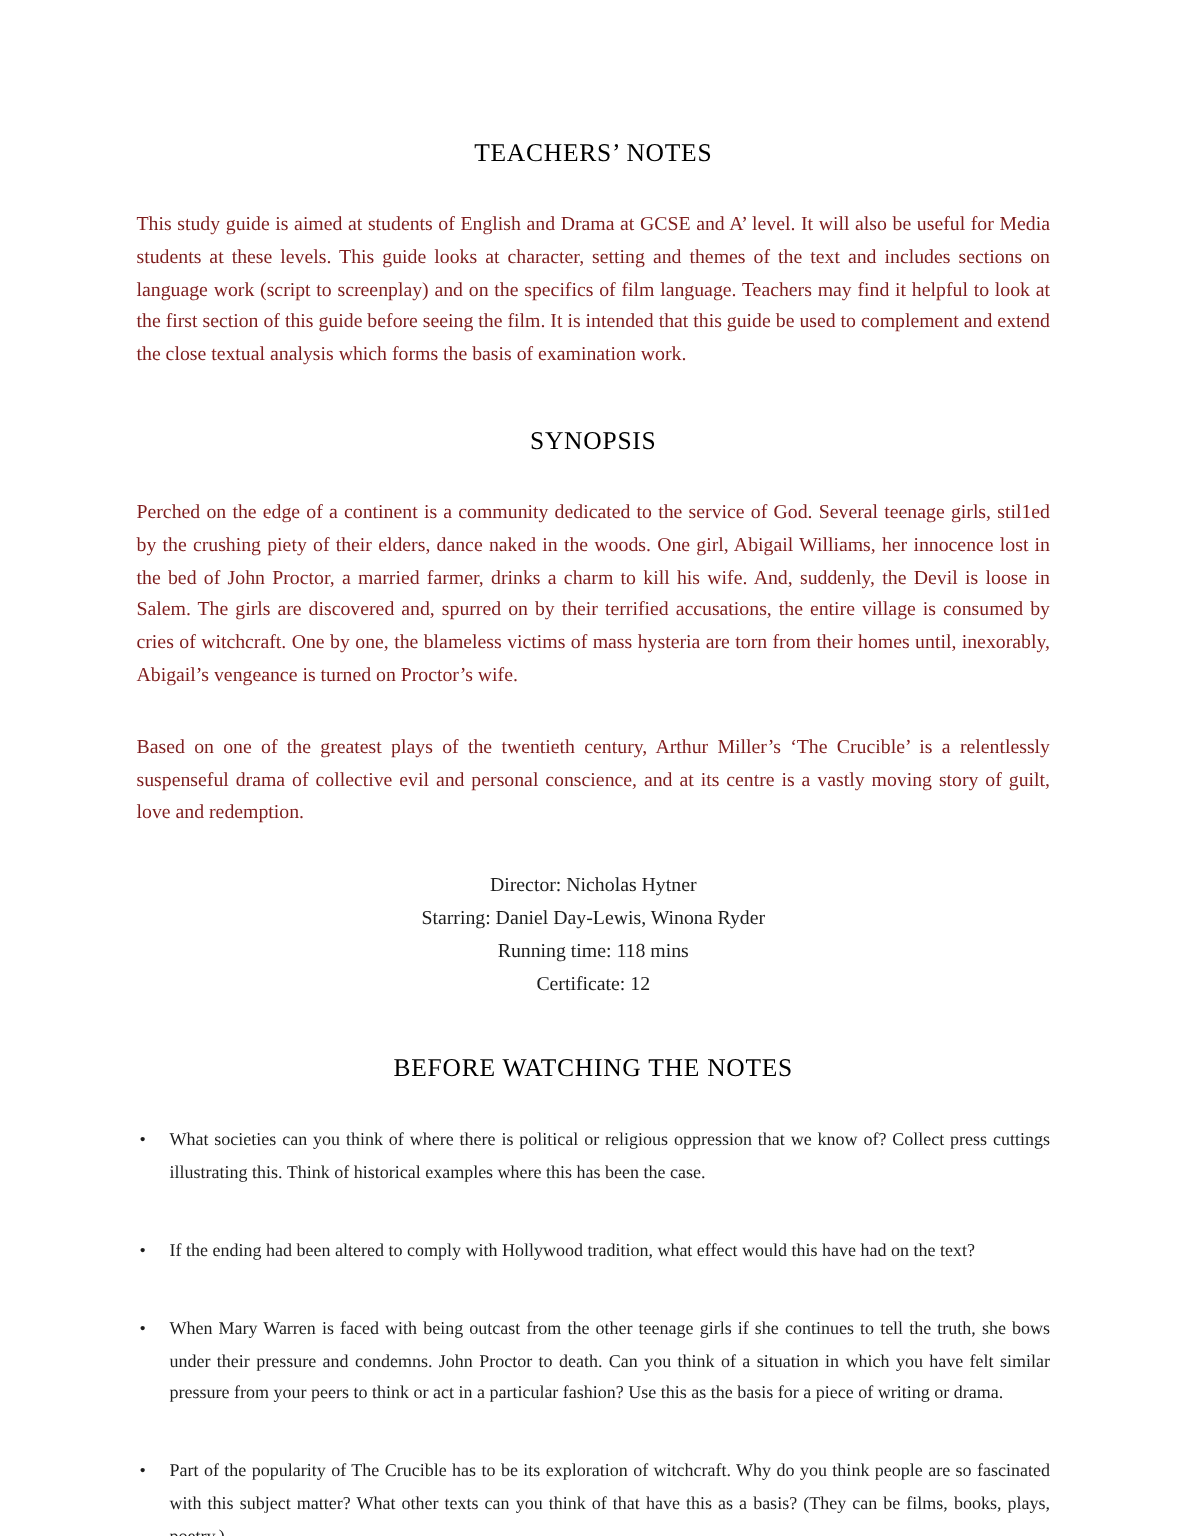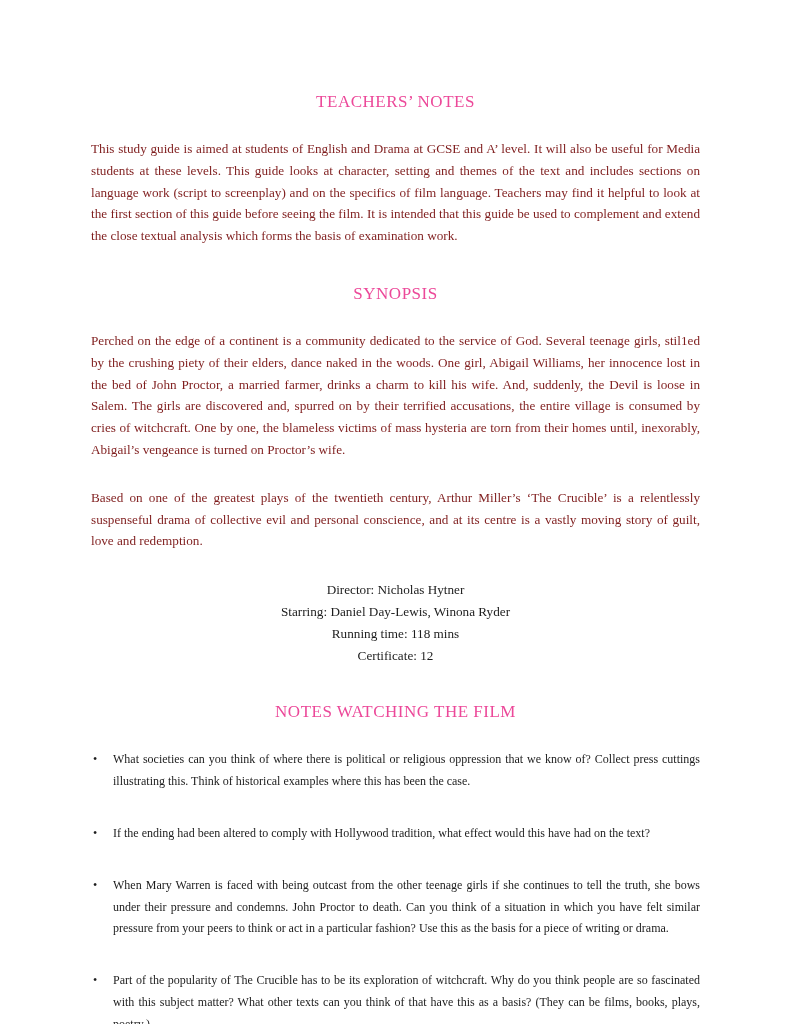--- a/index.html
+++ b/index.html
@@ -15,21 +15,21 @@
   .page {
     width: 791px;
     height: 1024px;
     padding: 0 91px;
   }
   h1.doc-heading {
     text-align: center;
     font-size: 17px;
     font-weight: 400;
     letter-spacing: 0.5px;
-    color: #ec4899;
+    color: #000000;
   }
   .h-teachers { padding-top: 92px; }
   .h-synopsis { padding-top: 37px; }
   .h-before   { padding-top: 36px; font-size: 17.5px; }
   p.body-text {
     font-size: 13.2px;
     line-height: 21.8px;
     text-align: justify;
     color: #7f1d1d;
   }
@@ -79,21 +79,21 @@
 
   <p class="body-text para-3">Based on one of the greatest plays of the twentieth century, Arthur Miller’s ‘The Crucible’ is a relentlessly suspenseful drama of collective evil and personal conscience, and at its centre is a vastly moving story of guilt, love and redemption.</p>
 
   <div class="credits">
     <div>Director: Nicholas Hytner</div>
     <div>Starring: Daniel Day-Lewis, Winona Ryder</div>
     <div>Running time: 118 mins</div>
     <div>Certificate: 12</div>
   </div>
 
-  <h1 class="doc-heading h-before">NOTES WATCHING THE FILM</h1>
+  <h1 class="doc-heading h-before">BEFORE WATCHING THE NOTES</h1>
 
   <ul class="bullet-list">
     <li>
       <span class="bullet-marker"></span>
       <span class="bullet-text">What societies can you think of where there is political or religious oppression that we know of? Collect press cuttings illustrating this. Think of historical examples where this has been the case.</span>
     </li>
     <li>
       <span class="bullet-marker"></span>
       <span class="bullet-text">If the ending had been altered to comply with Hollywood tradition, what effect would this have had on the text?</span>
     </li>

